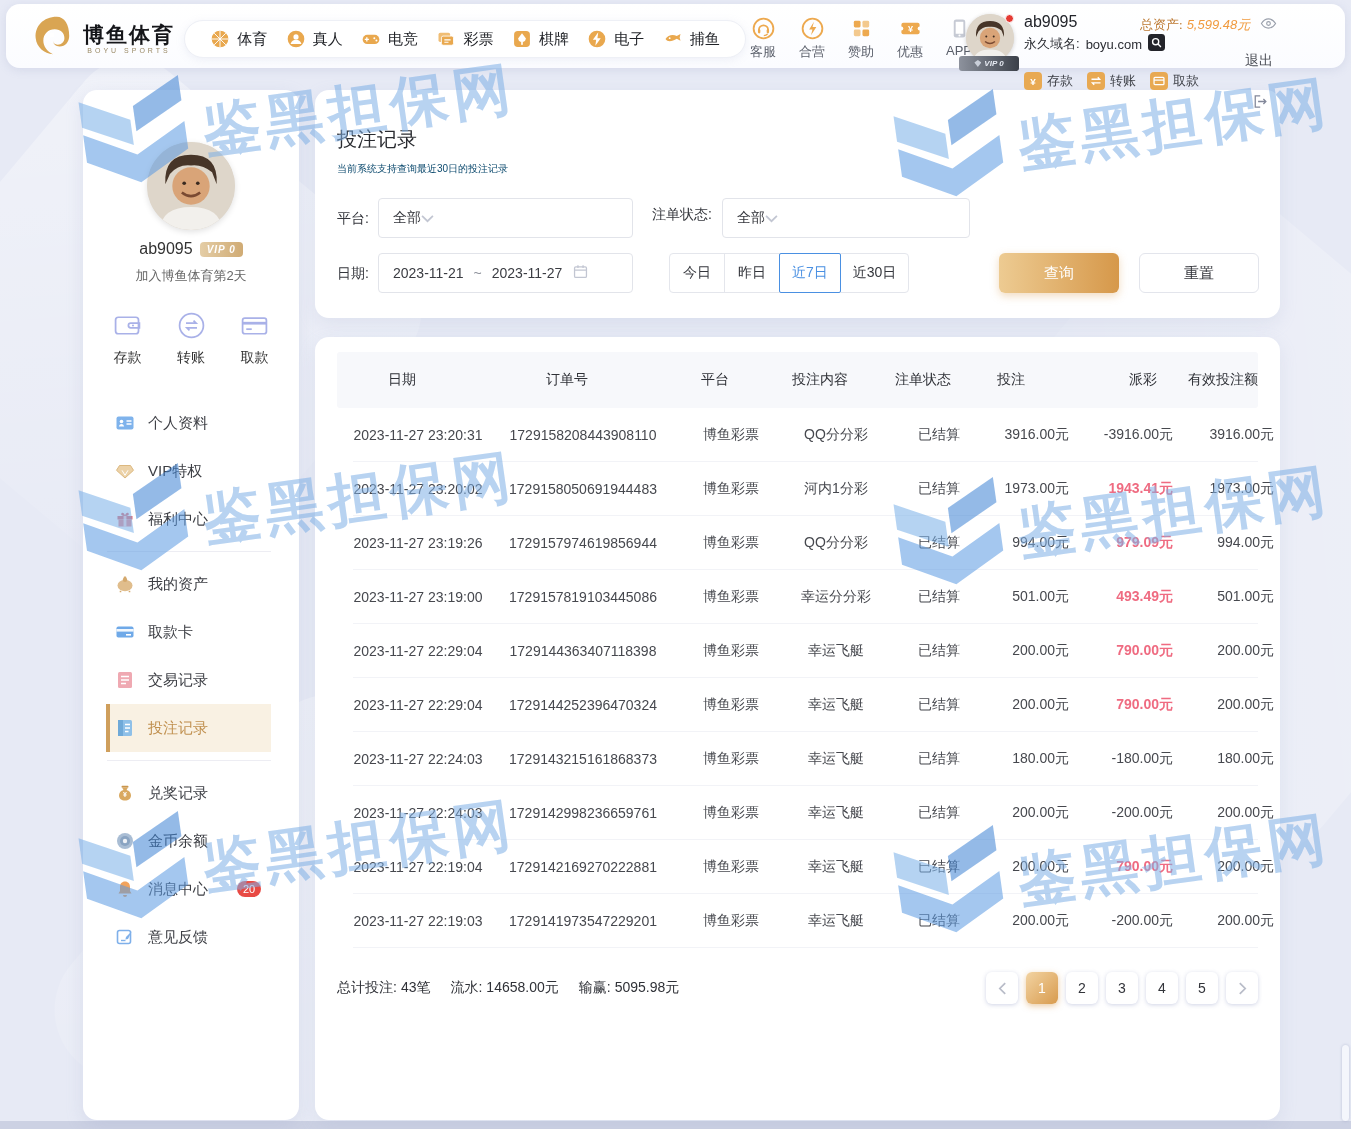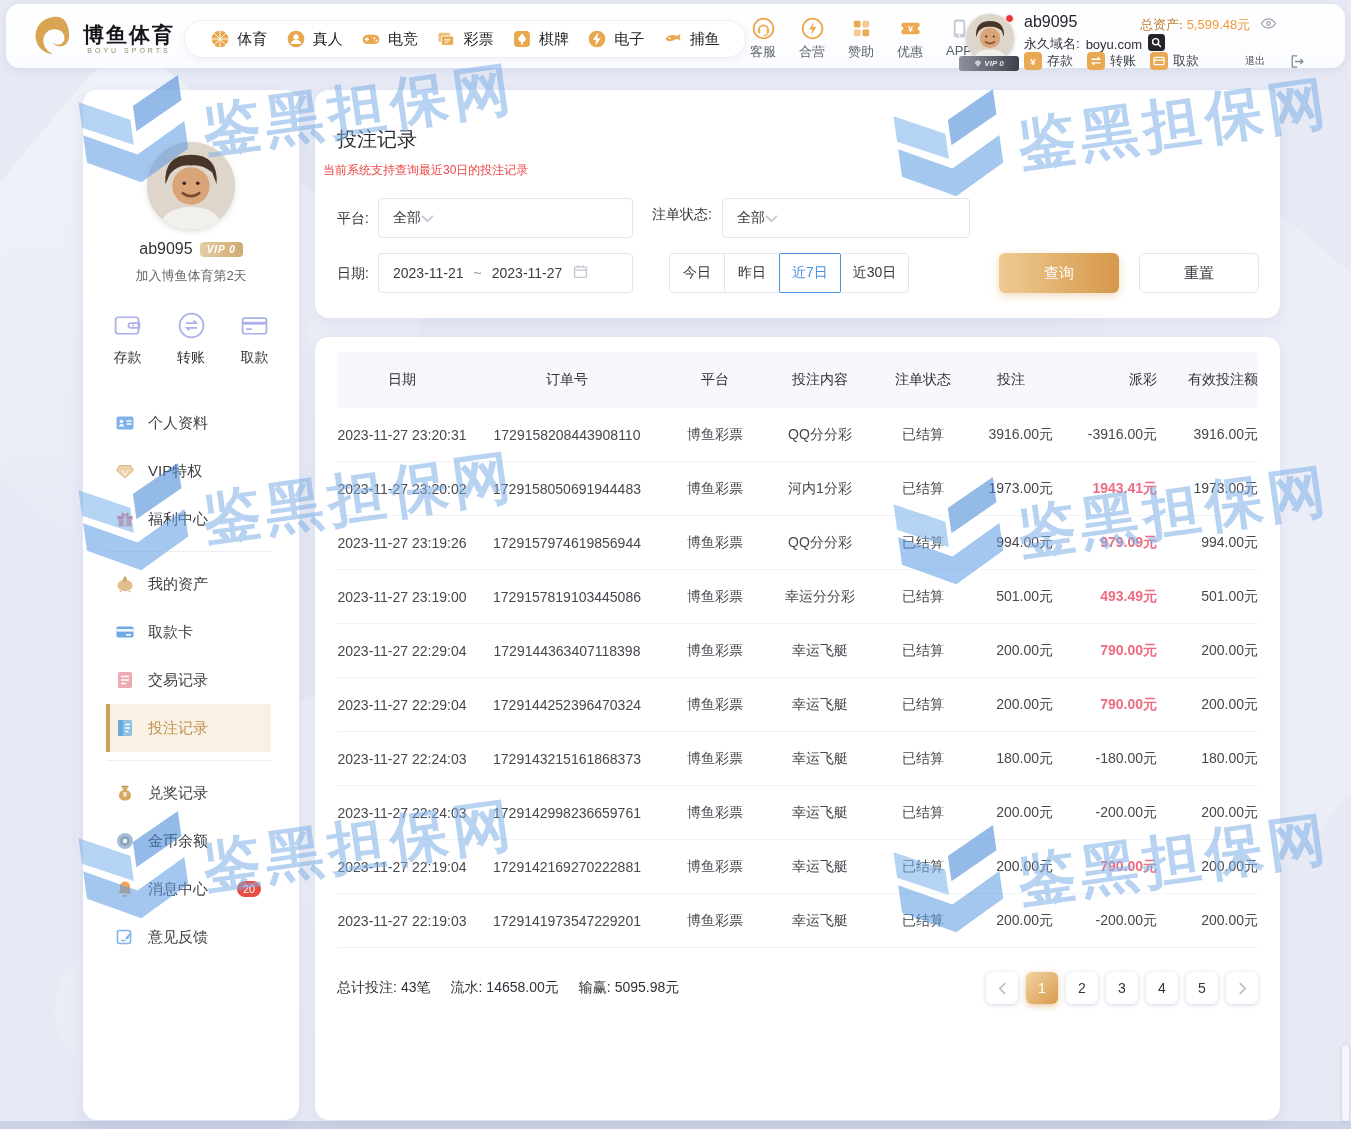--- a/index.html
+++ b/index.html
@@ -44,30 +44,30 @@
     border-radius:50%; border:1px solid #fff; }
   .vip-plate { position:absolute; left:1px; top:50px; width:60px; height:15px;
     background:linear-gradient(90deg,#8d929d,#3b4049); border-radius:3px; color:#e6eaf2;
     font-size:8px; font-weight:bold; font-style:italic; display:flex; align-items:center;
     justify-content:center; gap:3px; }
   .vip-plate::before { content:""; width:7px; height:7px; background:#c9ced8;
     clip-path:polygon(50% 0,100% 35%,50% 100%,0 35%); }
   .u-name { position:absolute; left:66px; top:7px; font-size:16px; color:#23252b; }
   .u-assets { position:absolute; left:182px; top:9px; font-size:13px; display:flex; align-items:center; gap:4px; white-space:nowrap; }
   .u-assets .lab { color:#bd7a33;font-family:Liberation Serif, serif; }
-  .u-assets .val { color:#f09a3e; }
+  .u-assets .val { color:#f09a3e;font-style:italic; }
   .u-assets svg { width:17px; height:17px; margin-left:6px; }
   .u-domain { position:absolute; left:66px; top:28px; font-size:13px; color:#2c2e34;
     display:flex; align-items:center; gap:6px; }
   .u-domain svg { width:17px; height:17px; }
   .u-actions { position:absolute; left:66px; top:46px; display:flex; align-items:center; gap:14px; }
   .u-action { display:flex; align-items:center; gap:5px; font-size:13px; color:#3c3f46; cursor:pointer; }
   .u-action svg { width:18px; height:18px; }
-  .logout { display:flex; align-items:center; gap:23px; font-size:10px; color:#4a4d55;
-    margin-left:32px; cursor:pointer; }
+  .logout { display:flex; align-items:center; gap:23px; font-size:14px; color:#4a4d55;
+    margin-left:32px; cursor:pointer;flex-direction:column; }
   .logout svg { width:17px; height:17px; }
 
   
   .sidebar { position:absolute; left:83px; top:90px; width:216px; height:1030px;
     background:#fff; border-radius:14px; box-shadow:0 6px 18px rgba(150,160,200,.20); z-index:5; }
   .avatar-big { margin:52px auto 0; width:88px; height:88px; border-radius:50%;
     overflow:hidden; background:#ded6ca; box-shadow:0 2px 6px rgba(0,0,0,.12); }
   .avatar-big svg { width:100%; height:100%; }
   .side-name { margin-top:10px; display:flex; justify-content:center; align-items:center; gap:7px; }
   .side-name .nm { font-size:16px; color:#333; }
@@ -85,21 +85,21 @@
   .menu-item.active { background:#f9f1e3; border-left:4px solid #cf9f5c; padding-left:5px; }
   .menu-item.active .mlabel { color:#c0904f; }
   .menu-divider { height:1px; background:#ededf3; margin:8px 28px 8px 24px; }
   .mbadge { margin-left:16px; background:#e84a44; color:#fff; font-size:11px;
     padding:1px 6px; border-radius:9px; line-height:14px; }
 
   
   .filter-card { position:absolute; left:315px; top:90px; width:965px; height:228px;
     background:#fff; border-radius:14px; box-shadow:0 6px 18px rgba(150,160,200,.16); z-index:5; }
   .page-title { position:absolute; left:22px; top:36px; font-size:20px; color:#2a2c31; }
-  .page-sub { position:absolute; left:8px; top:72px; font-size:12px; color:#ef4444; }
+  .page-sub { position:absolute; left:22px; top:72px; font-size:10px; color:#0c4a6e; }
   .f-label { position:absolute; font-size:14px; color:#34363c; line-height:40px; }
   .select { position:absolute; height:40px; background:#fff; border:1px solid #e2e4ea;
     border-radius:4px; display:flex; align-items:center; padding:0 12px 0 14px;
     font-size:14px; color:#34363c; cursor:pointer; }
   .select svg { margin-left:auto; width:13px; height:9px; }
   .dateinput { position:absolute; left:63px; top:163px; width:255px; height:40px;
     border:1px solid #e2e4ea; border-radius:4px; background:#fff; display:flex;
     align-items:center; gap:10px; padding:0 12px 0 14px; font-size:14px; color:#3a3c42; cursor:pointer; }
   .dateinput .sep { color:#8a8e98; }
   .dateinput svg { margin-left:auto; width:17px; height:17px; }
@@ -118,21 +118,21 @@
     background:#fff; border:1px solid #e3e5ec; border-radius:6px; color:#34363c;
     font-size:15px; cursor:pointer; font-family:inherit; }
 
   
   .table-card { position:absolute; left:315px; top:337px; width:965px; height:783px;
     background:#fff; border-radius:14px; box-shadow:0 6px 18px rgba(150,160,200,.16); z-index:5; }
   .table { margin:15px 22px 0; }
   .trow { display:grid; grid-template-columns:130px 200px 96px 114px 92px 84px 104px 101px;
     align-items:center; }
   .thead { height:56px; background:#f7f8fb; border-radius:3px; font-size:14px; color:#2f3137; }
-  .tbody .trow { height:54px; border-bottom:1px solid #f2f3f7; font-size:14px; color:#46484e; }
+  .tbody .trow { height:54px; border-bottom:1px solid #f2f3f7; font-size:14px; color:#46484e;margin-left:16px; }
   .c { text-align:center; }
   .r { text-align:right; }
   .payout.win { color:#ef6b81;font-weight:bold; }
   .tfoot { margin:24px 22px 0; display:flex; align-items:center; font-size:14px; color:#2f3137; }
   .sum-item { margin-right:20px; }
   .sum-item .sv { margin-left:4px; }
   .pager { margin-left:auto; display:flex; gap:8px; }
   .page-btn { width:32px; height:32px; border-radius:6px; background:#fff;
     box-shadow:0 1px 4px rgba(150,160,200,.45); display:flex; align-items:center;
     justify-content:center; font-size:14px; color:#33353b; cursor:pointer; }

